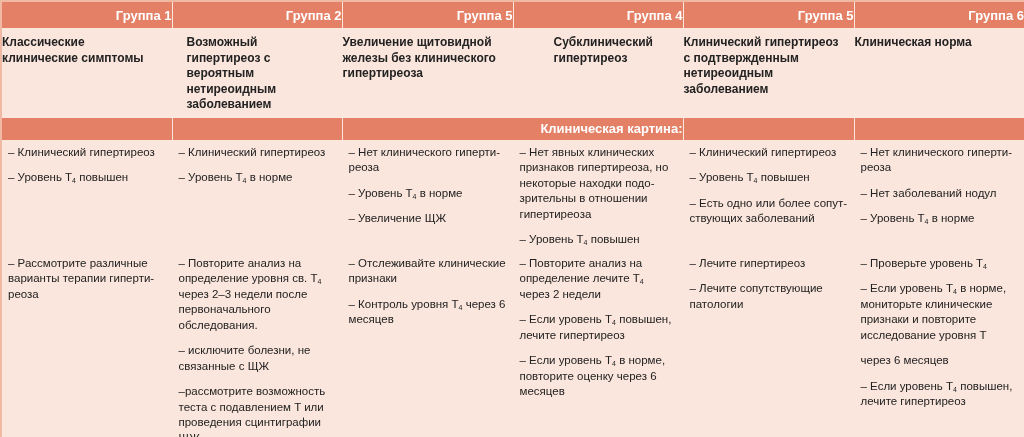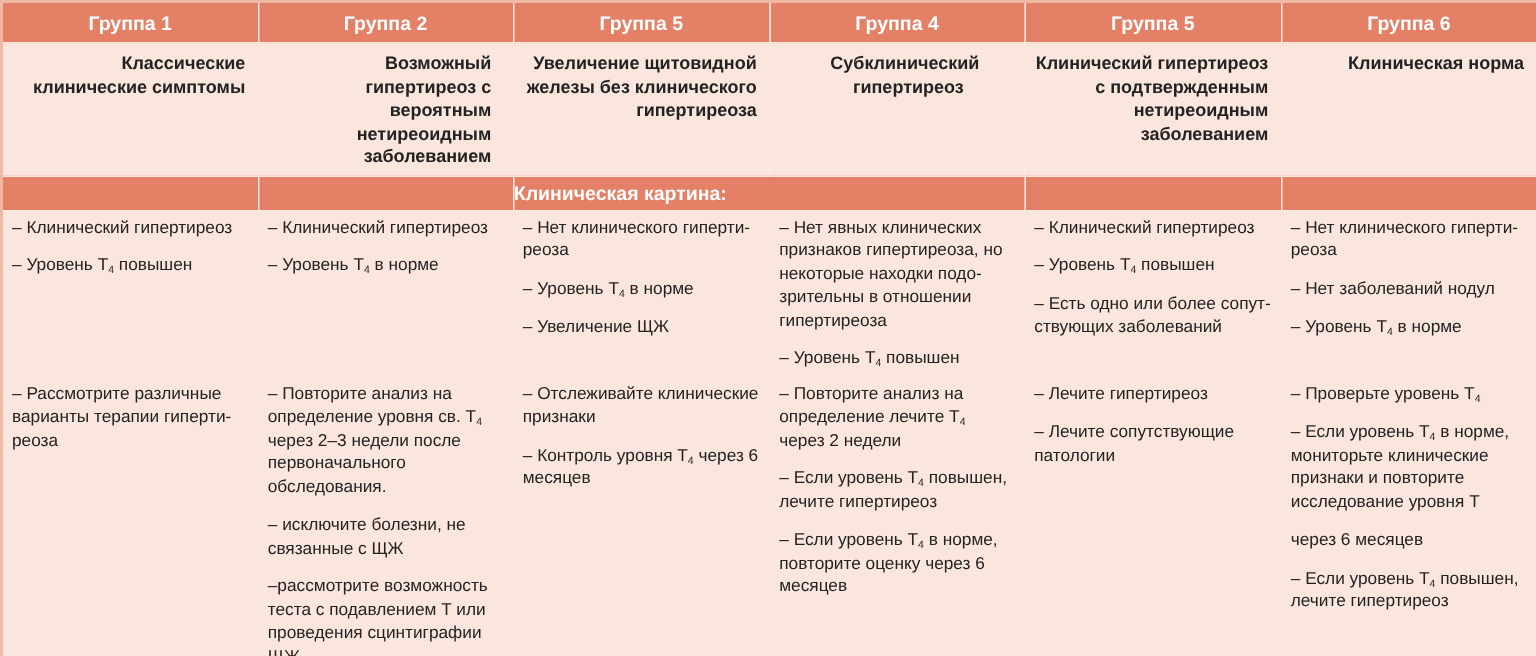--- a/index.html
+++ b/index.html
@@ -10,30 +10,30 @@
     border: 2px solid #efb9a4;
   }
   .tbl td {
     border-left: 1.5px solid #fbe7de;
     border-right: 1.5px solid #fbe7de;
     vertical-align: top;
     padding: 0;
   }
   .hdr td {
     background: #e48066; color: #ffffff; font-weight: bold; font-size: 13px;
-    text-align: center; height: 26px; vertical-align: middle;
+    text-align: right; height: 26px; vertical-align: middle;
     border-bottom: 1.5px solid #fbe7de;
   }
   .title td {
     background: #fbe6dd; color: #222; font-weight: bold; font-size: 12px;
-    text-align: right; line-height: 15.5px; padding: 6px 8px 4px 0; height: 59px;
+    text-align: left; line-height: 15.5px; padding: 6px 8px 4px 0; height: 59px;
   }
   .sect td {
     background: #e48066; color: #ffffff; font-weight: bold; font-size: 13px;
-    text-align: left; height: 22px; vertical-align: middle;
+    text-align: right; height: 22px; vertical-align: middle;
     border-top: 1.5px solid #fbe7de; border-bottom: 1.5px solid #fbe7de;
   }
   .sect td.span { border-left: none; border-right: none; }
   .body td {
     background: #fbe6dd; color: #222; font-size: 11.5px;
     line-height: 15.5px; padding: 4px 6px 4px 6px;
   }
   .body p { margin: 0 0 10px 0; }
   .body p:last-child { margin-bottom: 0; }
   sub { font-size: 7px; vertical-align: -2px; line-height: 0; }

